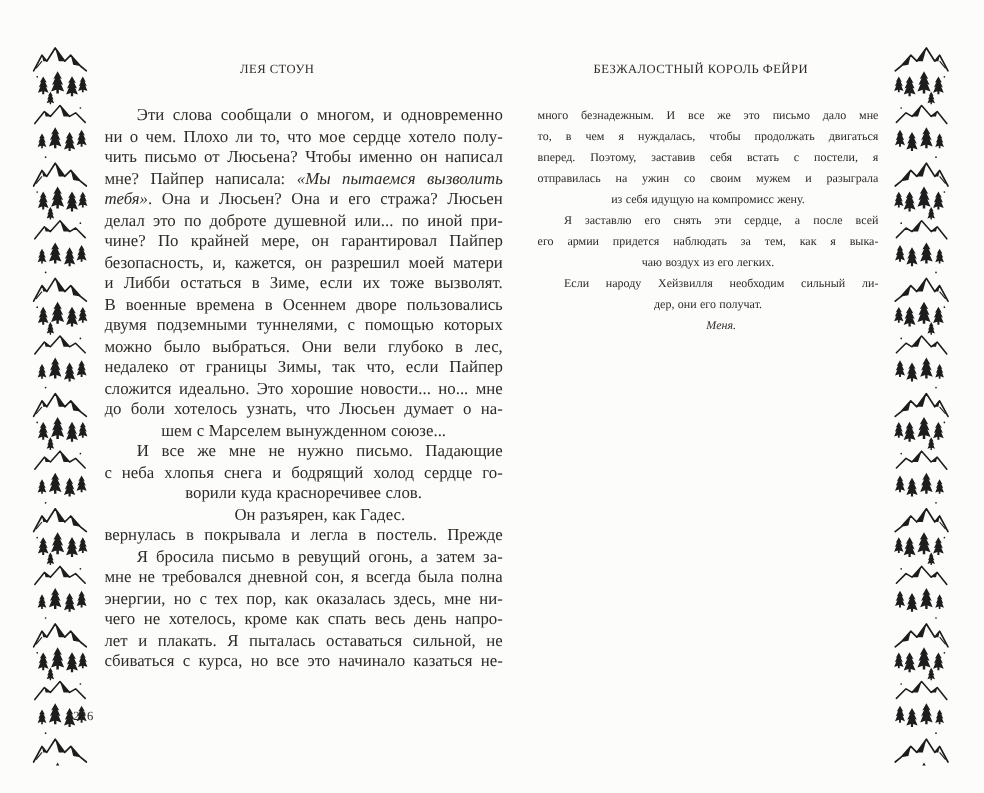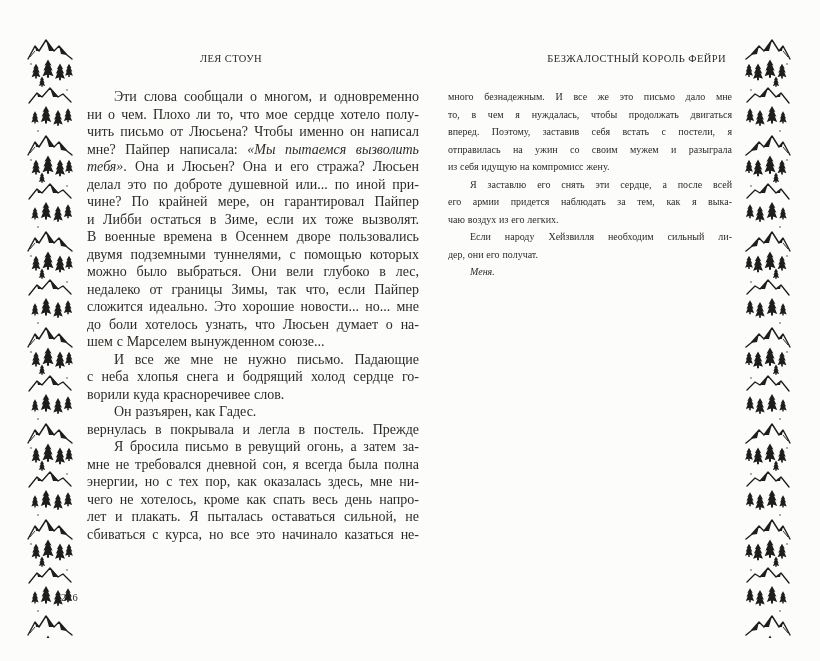--- a/index.html
+++ b/index.html
@@ -17,31 +17,31 @@
   .border{position:absolute;top:38px;width:46px;height:600px;color:var(--border-ink,#1d1d1d);}
   .border-l{left:27px;}
   .border-r{left:745px;}
   
   .running-header{
     position:absolute;top:52px;height:14px;line-height:14px;
     text-align:center;font-size:10.5px;letter-spacing:0.4px;
     color:var(--ink,#2e2a26);white-space:nowrap;
   }
   .header-l{left:87px;width:332px;transform:translateX(-22px);}
-  .header-r{left:448px;width:284px;transform:translateX(-6px);text-align:right;}
+  .header-r{left:448px;width:284px;transform:translateX(-6px);}
   
   .textcol{position:absolute;top:88px;}
   .textcol-l{left:87px;width:332px;font-size:14px;}
   .textcol-r{left:448px;width:284px;font-size:10px;}
   .line{
     height:17.5px;line-height:17.5px;overflow:hidden;
     text-align:justify;word-spacing:0.3px;
   }
   .line::after{content:"";display:inline-block;width:100%;height:0;}
-  .line.end{text-align:left;}
+  .line.end{text-align:center;}
   .line.end::after{content:none;}
   .textcol-l .line.indent{text-indent:27px;}
   .textcol-r .line.indent{text-indent:22px;}
   .line em{font-style:italic;}
   
   .pagenum{
     position:absolute;top:592px;left:87px;width:332px;
     transform:translateX(-26px);
     text-align:left;font-size:10.5px;letter-spacing:0.5px;
   }
@@ -104,20 +104,21 @@
   <div>
     <div class="running-header header-l">ЛЕЯ СТОУН</div>
     <div class="textcol textcol-l">
         <div class="line indent"><span>Эти слова сообщали о многом, и одновременно</span></div>
         <div class="line"><span>ни о чем. Плохо ли то, что мое сердце хотело полу-</span></div>
         <div class="line"><span>чить письмо от Люсьена? Чтобы именно он написал</span></div>
         <div class="line"><span>мне? Пайпер написала: </span><em>«Мы пытаемся вызволить</em></div>
         <div class="line"><em>тебя»</em><span>. Она и Люсьен? Она и его стража? Люсьен</span></div>
         <div class="line"><span>делал это по доброте душевной или... по иной при-</span></div>
         <div class="line"><span>чине? По крайней мере, он гарантировал Пайпер</span></div>
+        <div class="line"><span>безопасность, и, кажется, он разрешил моей матери</span></div>
         <div class="line"><span>и Либби остаться в Зиме, если их тоже вызволят.</span></div>
         <div class="line"><span>В военные времена в Осеннем дворе пользовались</span></div>
         <div class="line"><span>двумя подземными туннелями, с помощью которых</span></div>
         <div class="line"><span>можно было выбраться. Они вели глубоко в лес,</span></div>
         <div class="line"><span>недалеко от границы Зимы, так что, если Пайпер</span></div>
         <div class="line"><span>сложится идеально. Это хорошие новости... но... мне</span></div>
         <div class="line"><span>до боли хотелось узнать, что Люсьен думает о на-</span></div>
         <div class="line end"><span>шем с Марселем вынужденном союзе...</span></div>
         <div class="line indent"><span>И все же мне не нужно письмо. Падающие</span></div>
         <div class="line"><span>с неба хлопья снега и бодрящий холод сердце го-</span></div>

